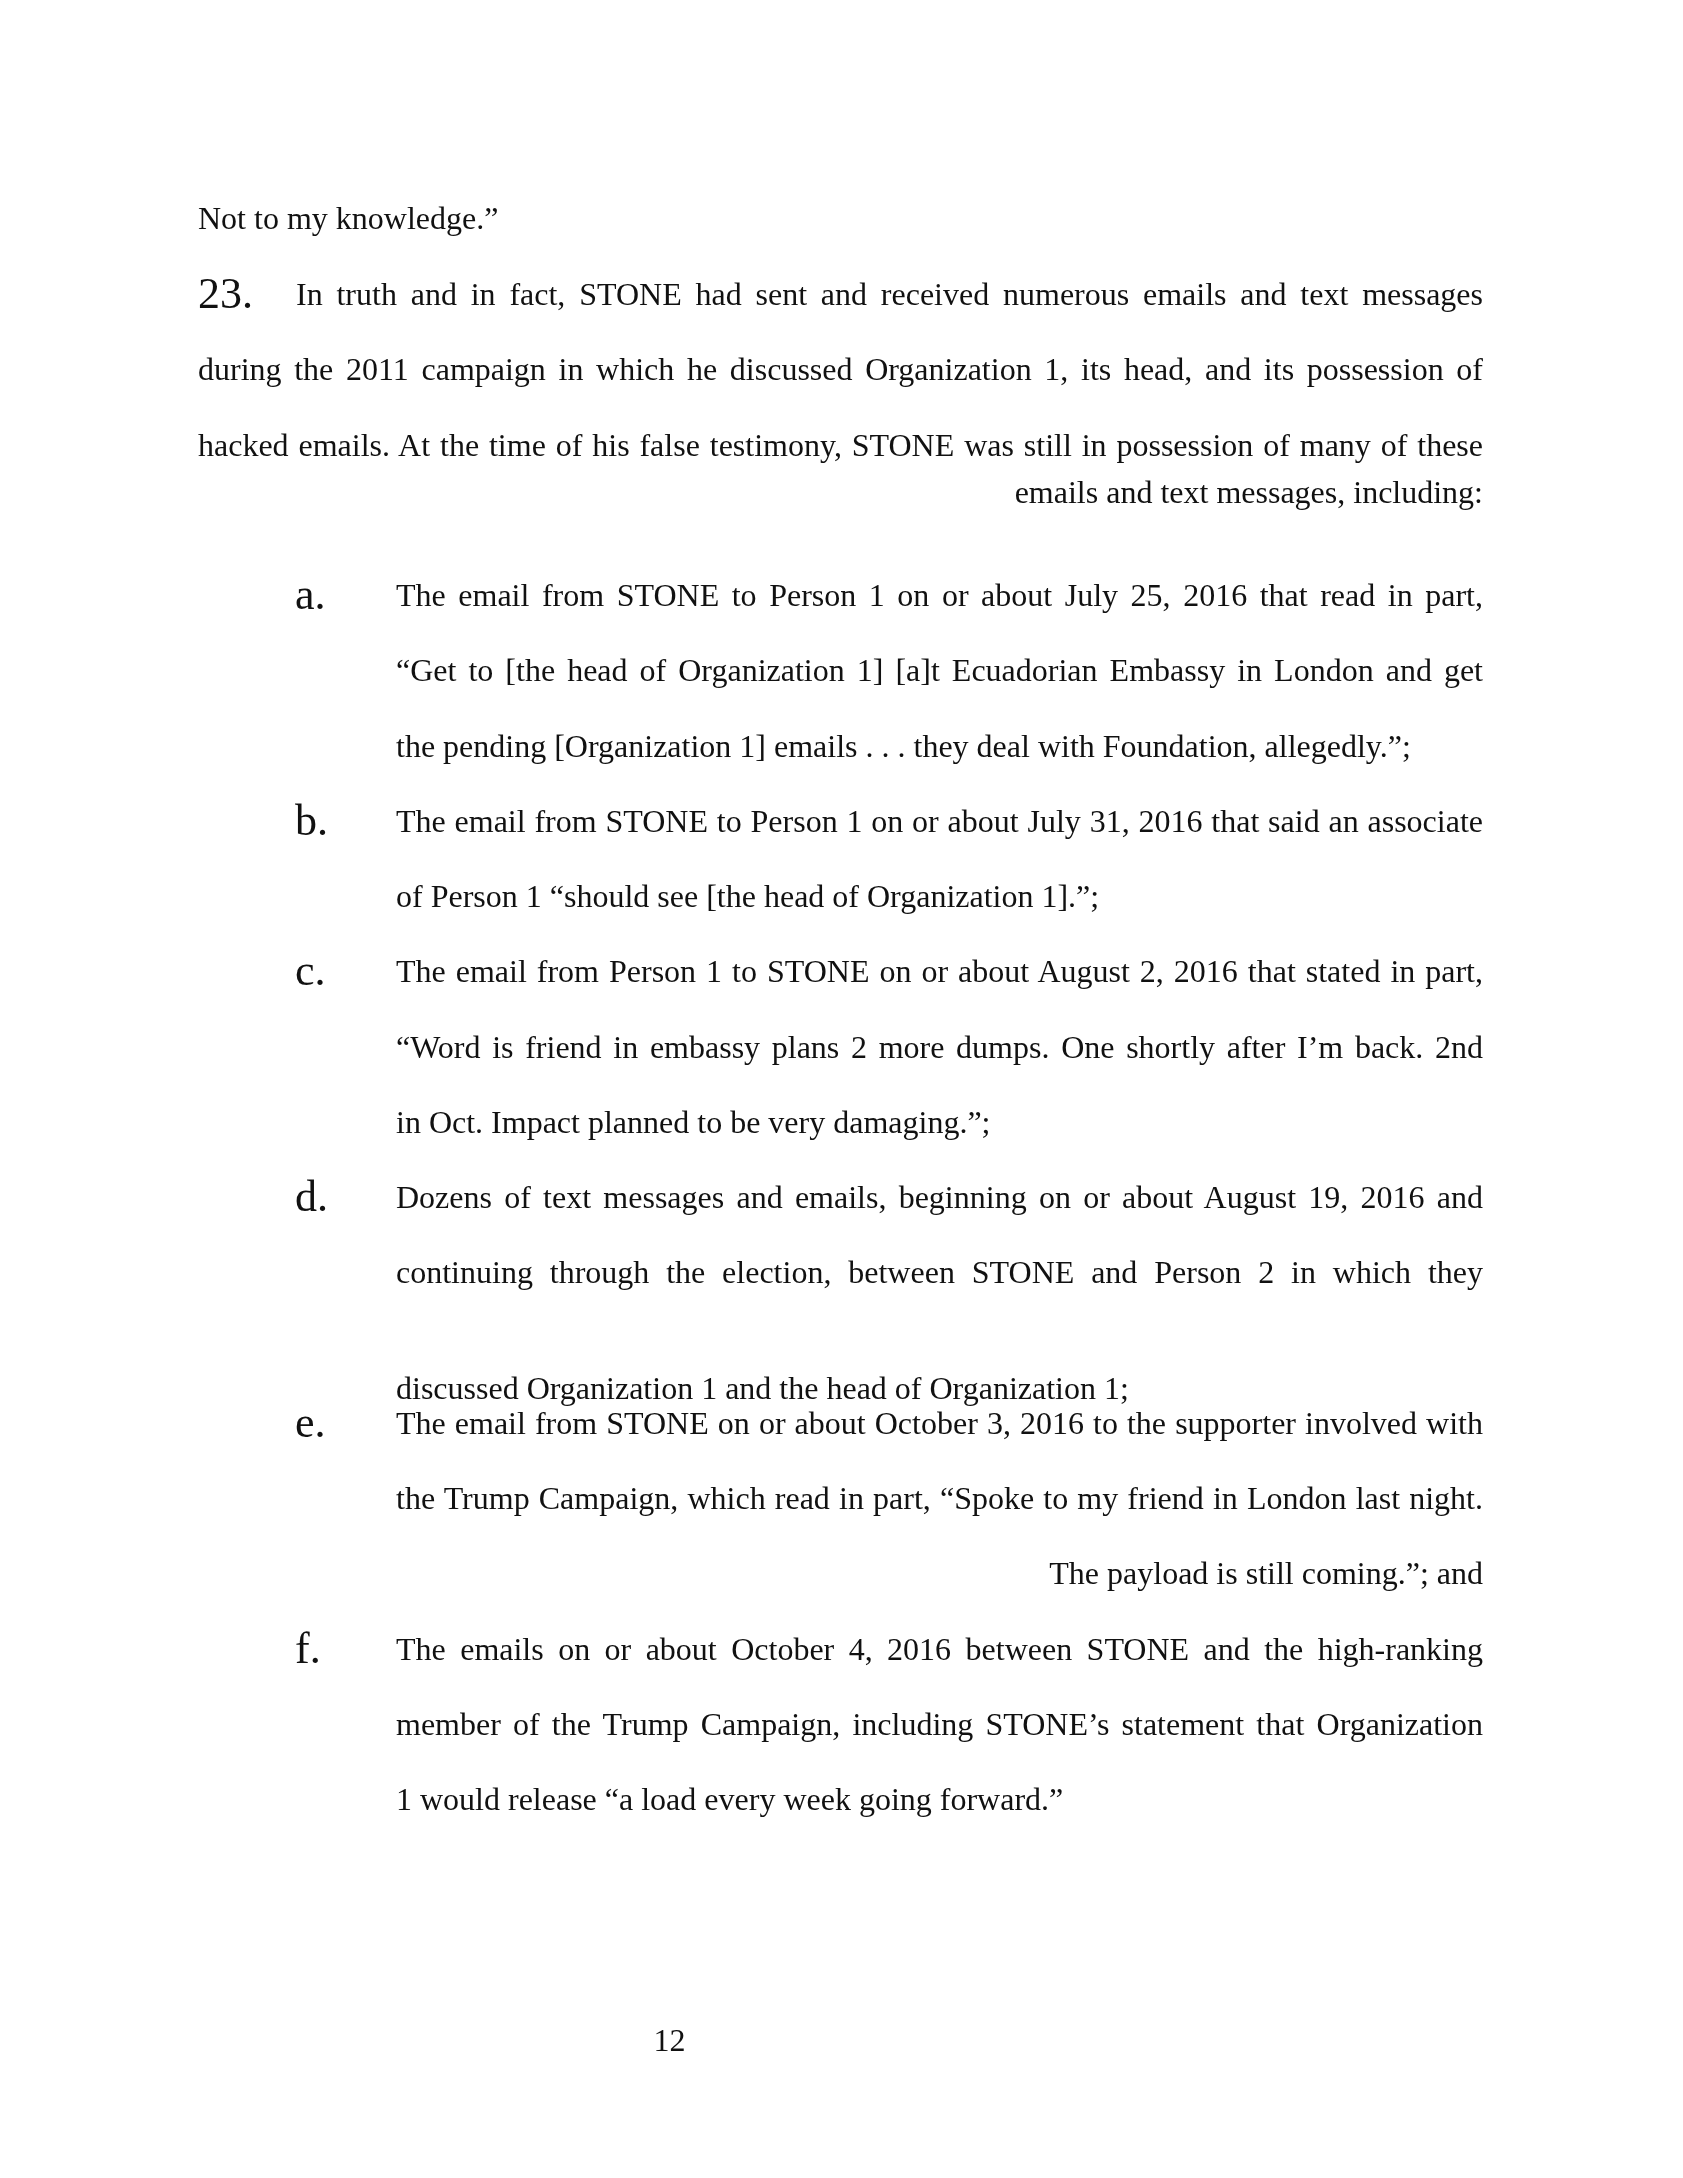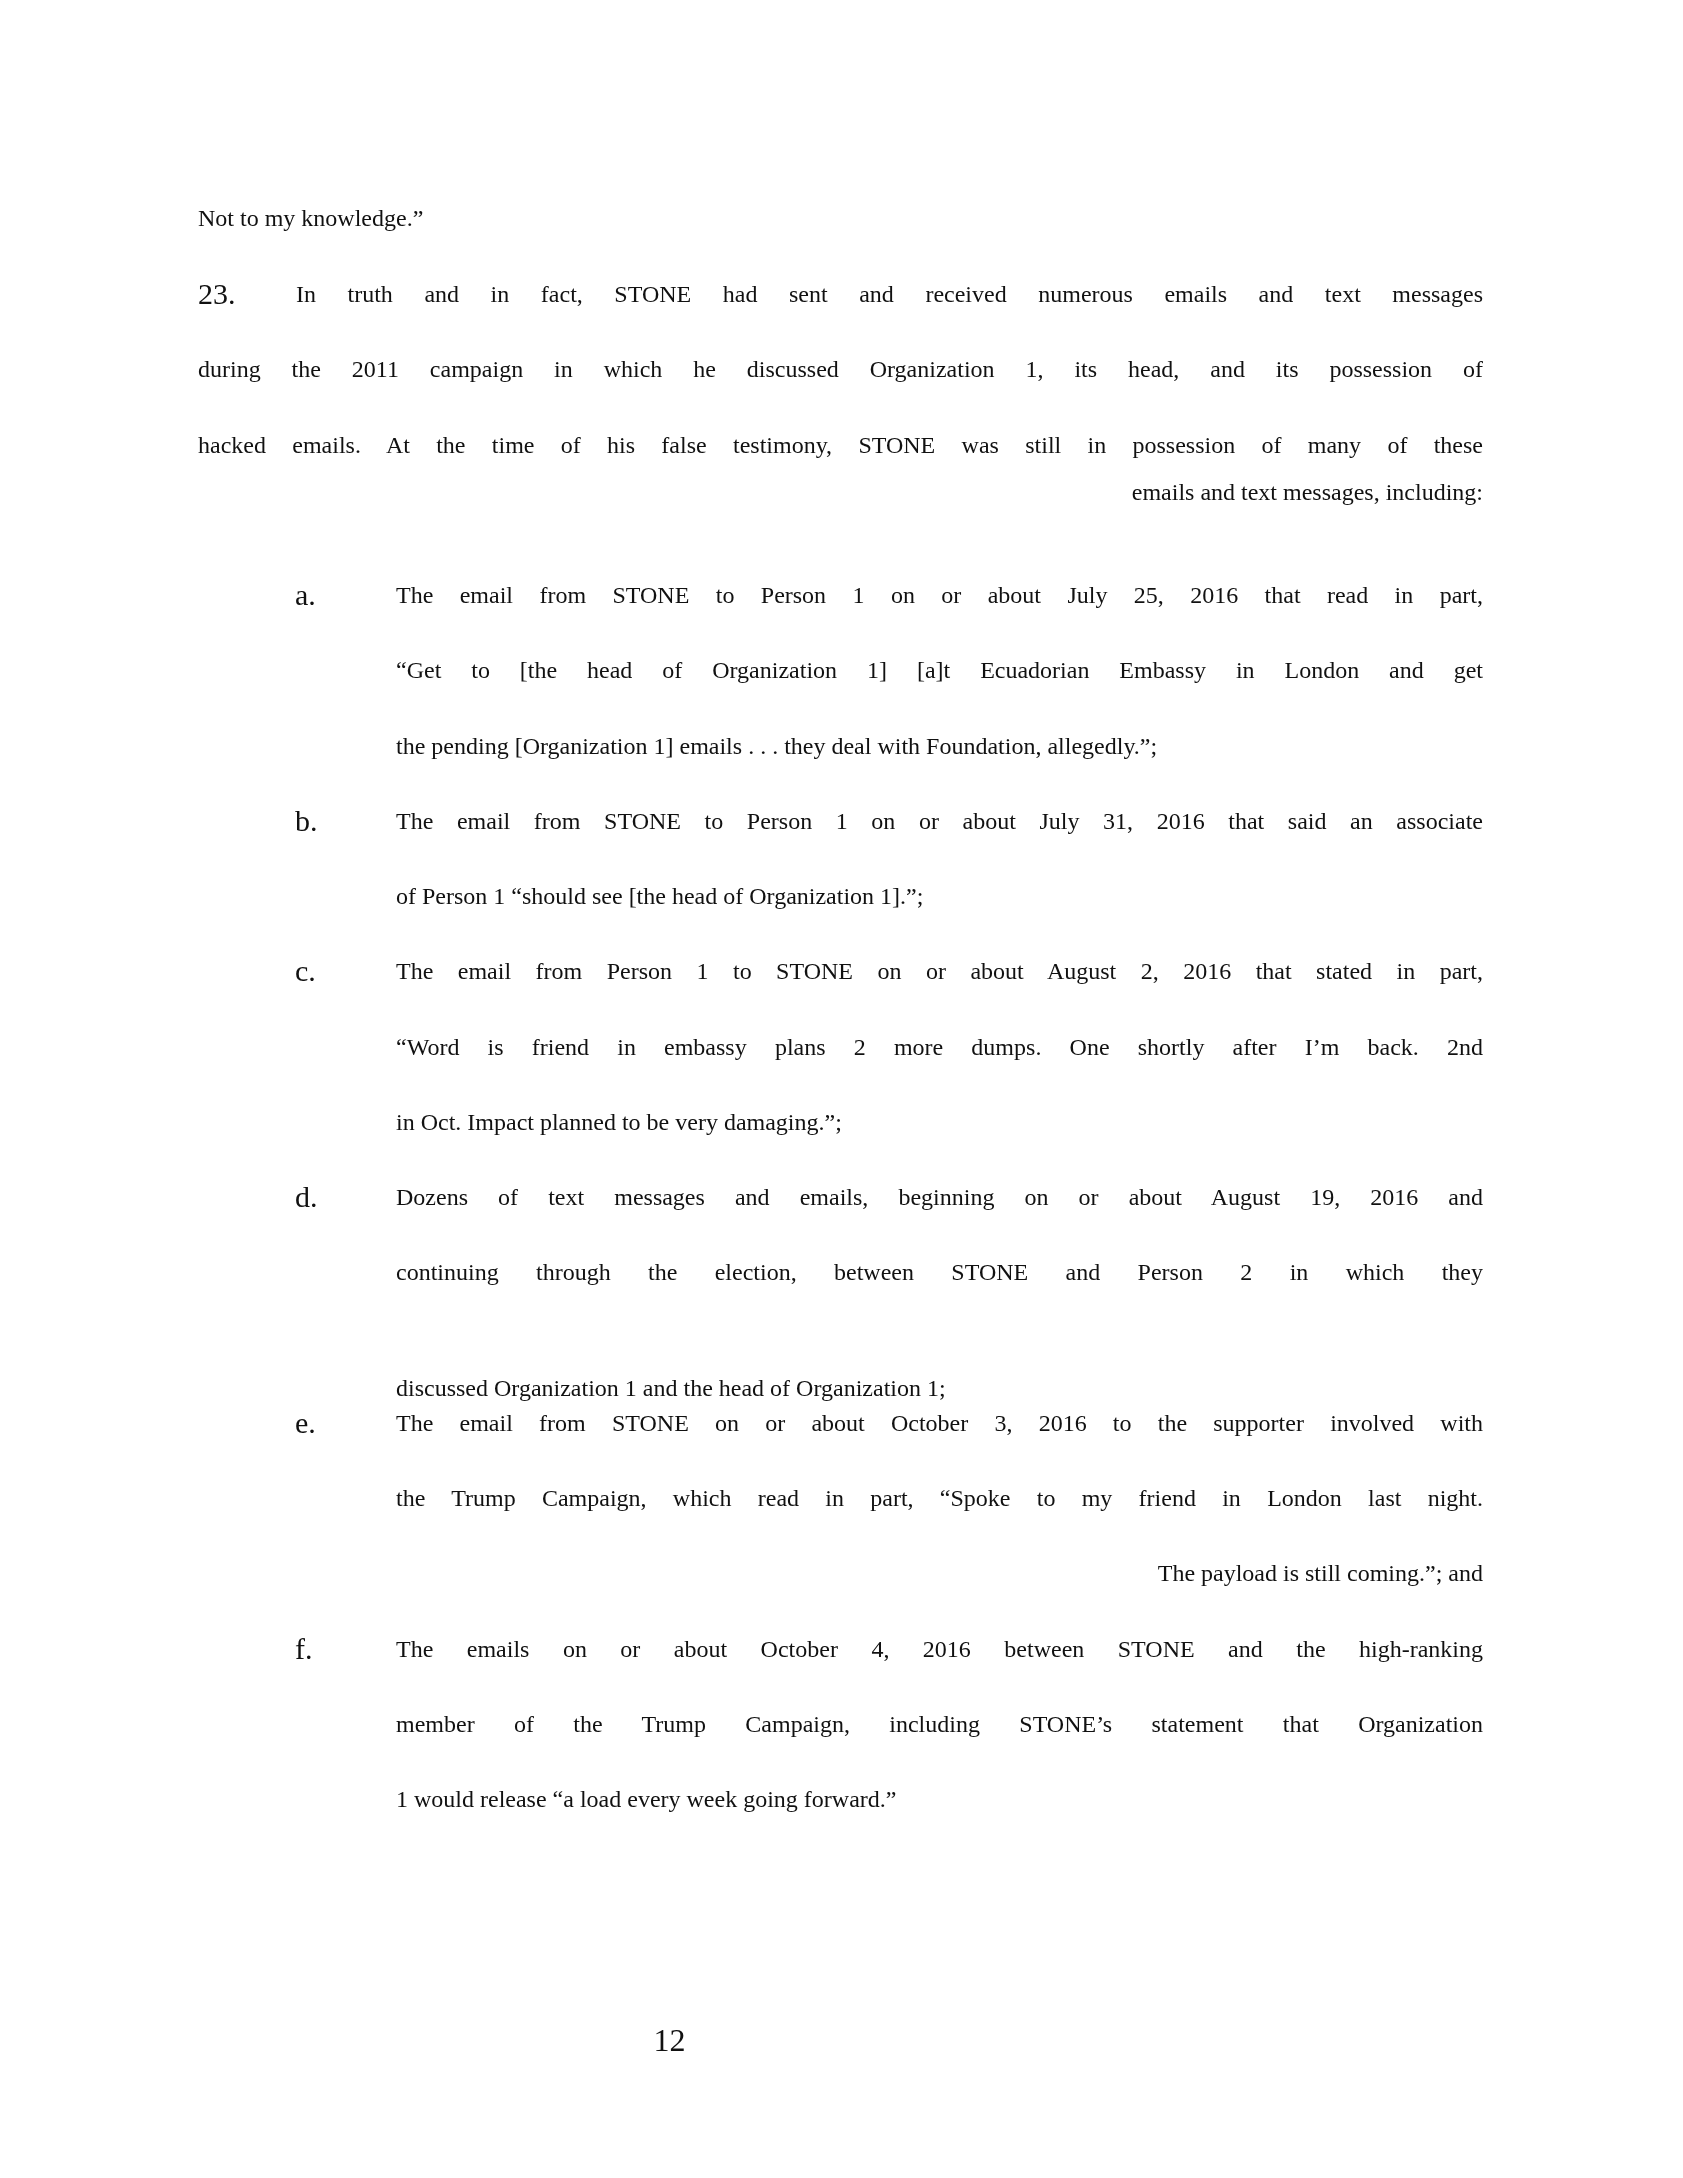--- a/index.html
+++ b/index.html
@@ -4,32 +4,32 @@
 <style>
   html, body { margin: 0; padding: 0; background: #ffffff; }
   body {
     width: 1683px; height: 2178px; position: relative; overflow: hidden;
     font-family: "Liberation Serif", "DejaVu Serif", serif;
     color: #111111;
   }
   .page { position: absolute; left: 0; top: 0; width: 1683px; height: 2178px; background: #fff; }
   .line {
     position: absolute;
-    font-size: 24px;
+    font-size: 32px;
     line-height: 40px;
     white-space: nowrap;
   }
   .just {
     text-align: justify;
     text-align-last: justify;
     white-space: normal;
   }
   .body-line { left: 198px; width: 1285px; }
   .item-line { left: 396px; width: 1087px; }
-  .label { position: absolute; font-size: 30px; line-height: 40px; }
+  .label { position: absolute; font-size: 44px; line-height: 40px; }
   .para-num { left: 198px; }
   .para-first { left: 296px; width: 1187px; }
   .item-label { left: 295px; }
   .page-number {
     position: absolute; left: 0; width: 1339px; text-align: center;
     font-size: 32px; line-height: 40px; top: 2020px;
   }
 </style>
 </head>
 <body>

